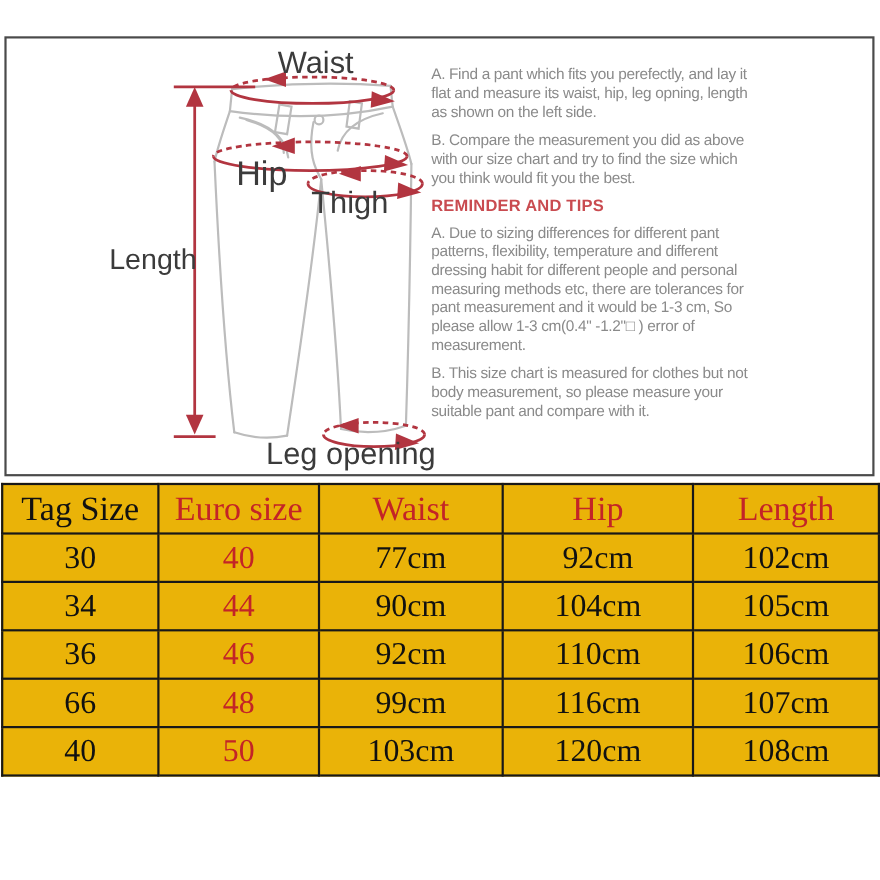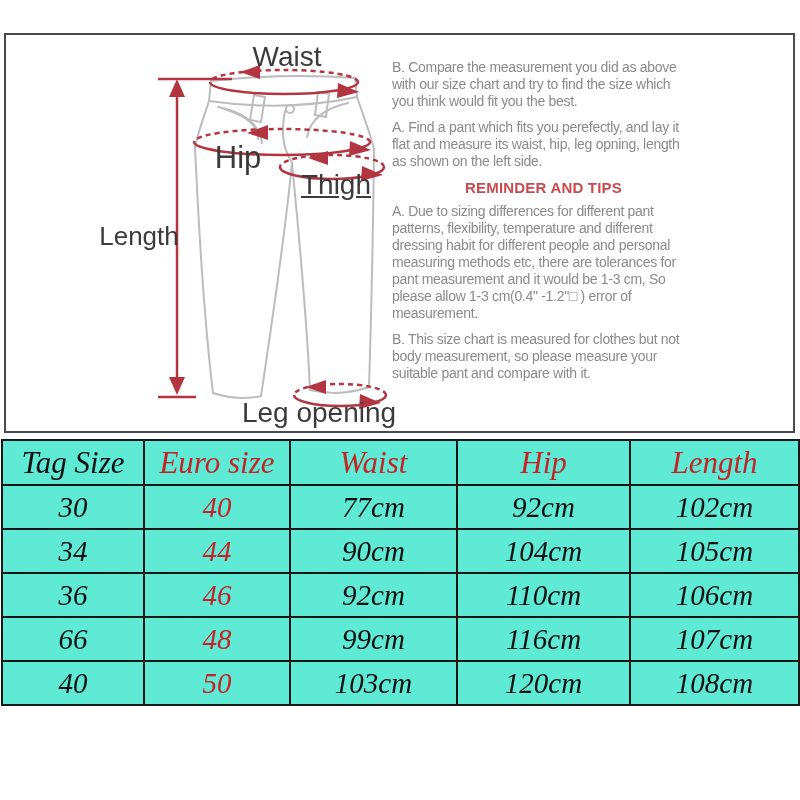--- a/index.html
+++ b/index.html
@@ -15,46 +15,45 @@
   
   .diagram{position:absolute;left:0;top:0;width:400px;height:396px;}
   .diagram svg{position:absolute;left:0;top:0;}
   .diag-label{
     position:absolute;transform:translate(-50%,-50%);
     color:#3b3b3b;font-size:28px;font-weight:500;white-space:nowrap;
     letter-spacing:0px;
   }
   .lbl-waist{left:281px;top:22px;}
   .lbl-hip{left:232px;top:123px;font-size:31px;}
-  .lbl-thigh{left:330px;top:150px;text-decoration:underline;}
+  .lbl-thigh{left:312px;top:150px;}
   .lbl-length{left:133px;top:201px;font-size:26px;}
   .lbl-legopen{left:313px;top:378px;}
   .red-line{stroke:var(--accent-red);fill:none;}
   .red-fill{fill:var(--accent-red);stroke:none;}
   .pants{stroke:#bcbcbc;stroke-width:2;fill:none;stroke-linecap:round;}
   
   .instructions{
     position:absolute;left:386px;top:24px;width:303px;
     color:var(--text-gray);font-size:14px;line-height:17px;letter-spacing:-0.3px;
   }
   .howto-title{
     color:#6f6f6f;font-size:15px;letter-spacing:0.2px;
     text-align:center;margin:0 0 9px 0;
   }
   .instructions p{margin:0 0 9px 0;}
   .reminder-title{
     color:var(--reminder-red);font-weight:bold;font-size:15px;
-    text-align:center;margin:3px 0 7px 0;letter-spacing:0.2px;
+    margin:3px 0 7px 0;letter-spacing:0.2px;
   }
   
   table.size-table{
     position:absolute;left:1px;top:439px;width:798px;
-    border-collapse:collapse;table-layout:fixed;background:#5eead4;
+    border-collapse:collapse;table-layout:fixed;background:#eab308;
     font-family:"Liberation Serif",serif;
-    font-style:italic;
   }
   .size-table th,.size-table td{
     border:2px solid #181818;text-align:center;vertical-align:middle;
     padding:0;overflow:hidden;
   }
   .size-table th{height:43px;font-size:31px;font-weight:normal;color:var(--table-red);}
   .size-table th:first-child{color:#111111;}
   .size-table td{height:42px;font-size:29px;color:#111111;border-radius:18px;}
   .size-table td.red{color:var(--table-red);}
   .col-tag{width:142px;} .col-euro{width:146px;} .col-waist{width:167px;}
@@ -129,22 +128,22 @@
     </svg>
 
     <span class="diag-label lbl-waist">Waist</span>
     <span class="diag-label lbl-hip">Hip</span>
     <span class="diag-label lbl-thigh">Thigh</span>
     <span class="diag-label lbl-length">Length</span>
     <span class="diag-label lbl-legopen">Leg opening</span>
   </div>
 
   <div class="instructions">
+    <p>A. Find a pant which fits you perefectly, and lay it flat and measure its waist, hip, leg opning, length as shown on the left side.</p>
     <p>B. Compare the measurement you did as above with our  size chart and try to find the size which you think would fit you the best.</p>
-    <p>A. Find a pant which fits you perefectly, and lay it flat and measure its waist, hip, leg opning, length as shown on the left side.</p>
     <div class="reminder-title">REMINDER AND TIPS</div>
     <p>A. Due to sizing differences for different pant patterns, flexibility, temperature and different dressing habit for different people and personal measuring methods etc, there are tolerances for pant measurement and it would be 1-3 cm, So please allow 1-3 cm(0.4" -1.2"□ ) error of measurement.</p>
     <p>B. This size chart is measured for clothes but not body measurement, so please measure your suitable pant and compare with it.</p>
   </div>
 </div>
 
 <table class="size-table">
   <colgroup>
     <col class="col-tag">
       <col class="col-euro">

